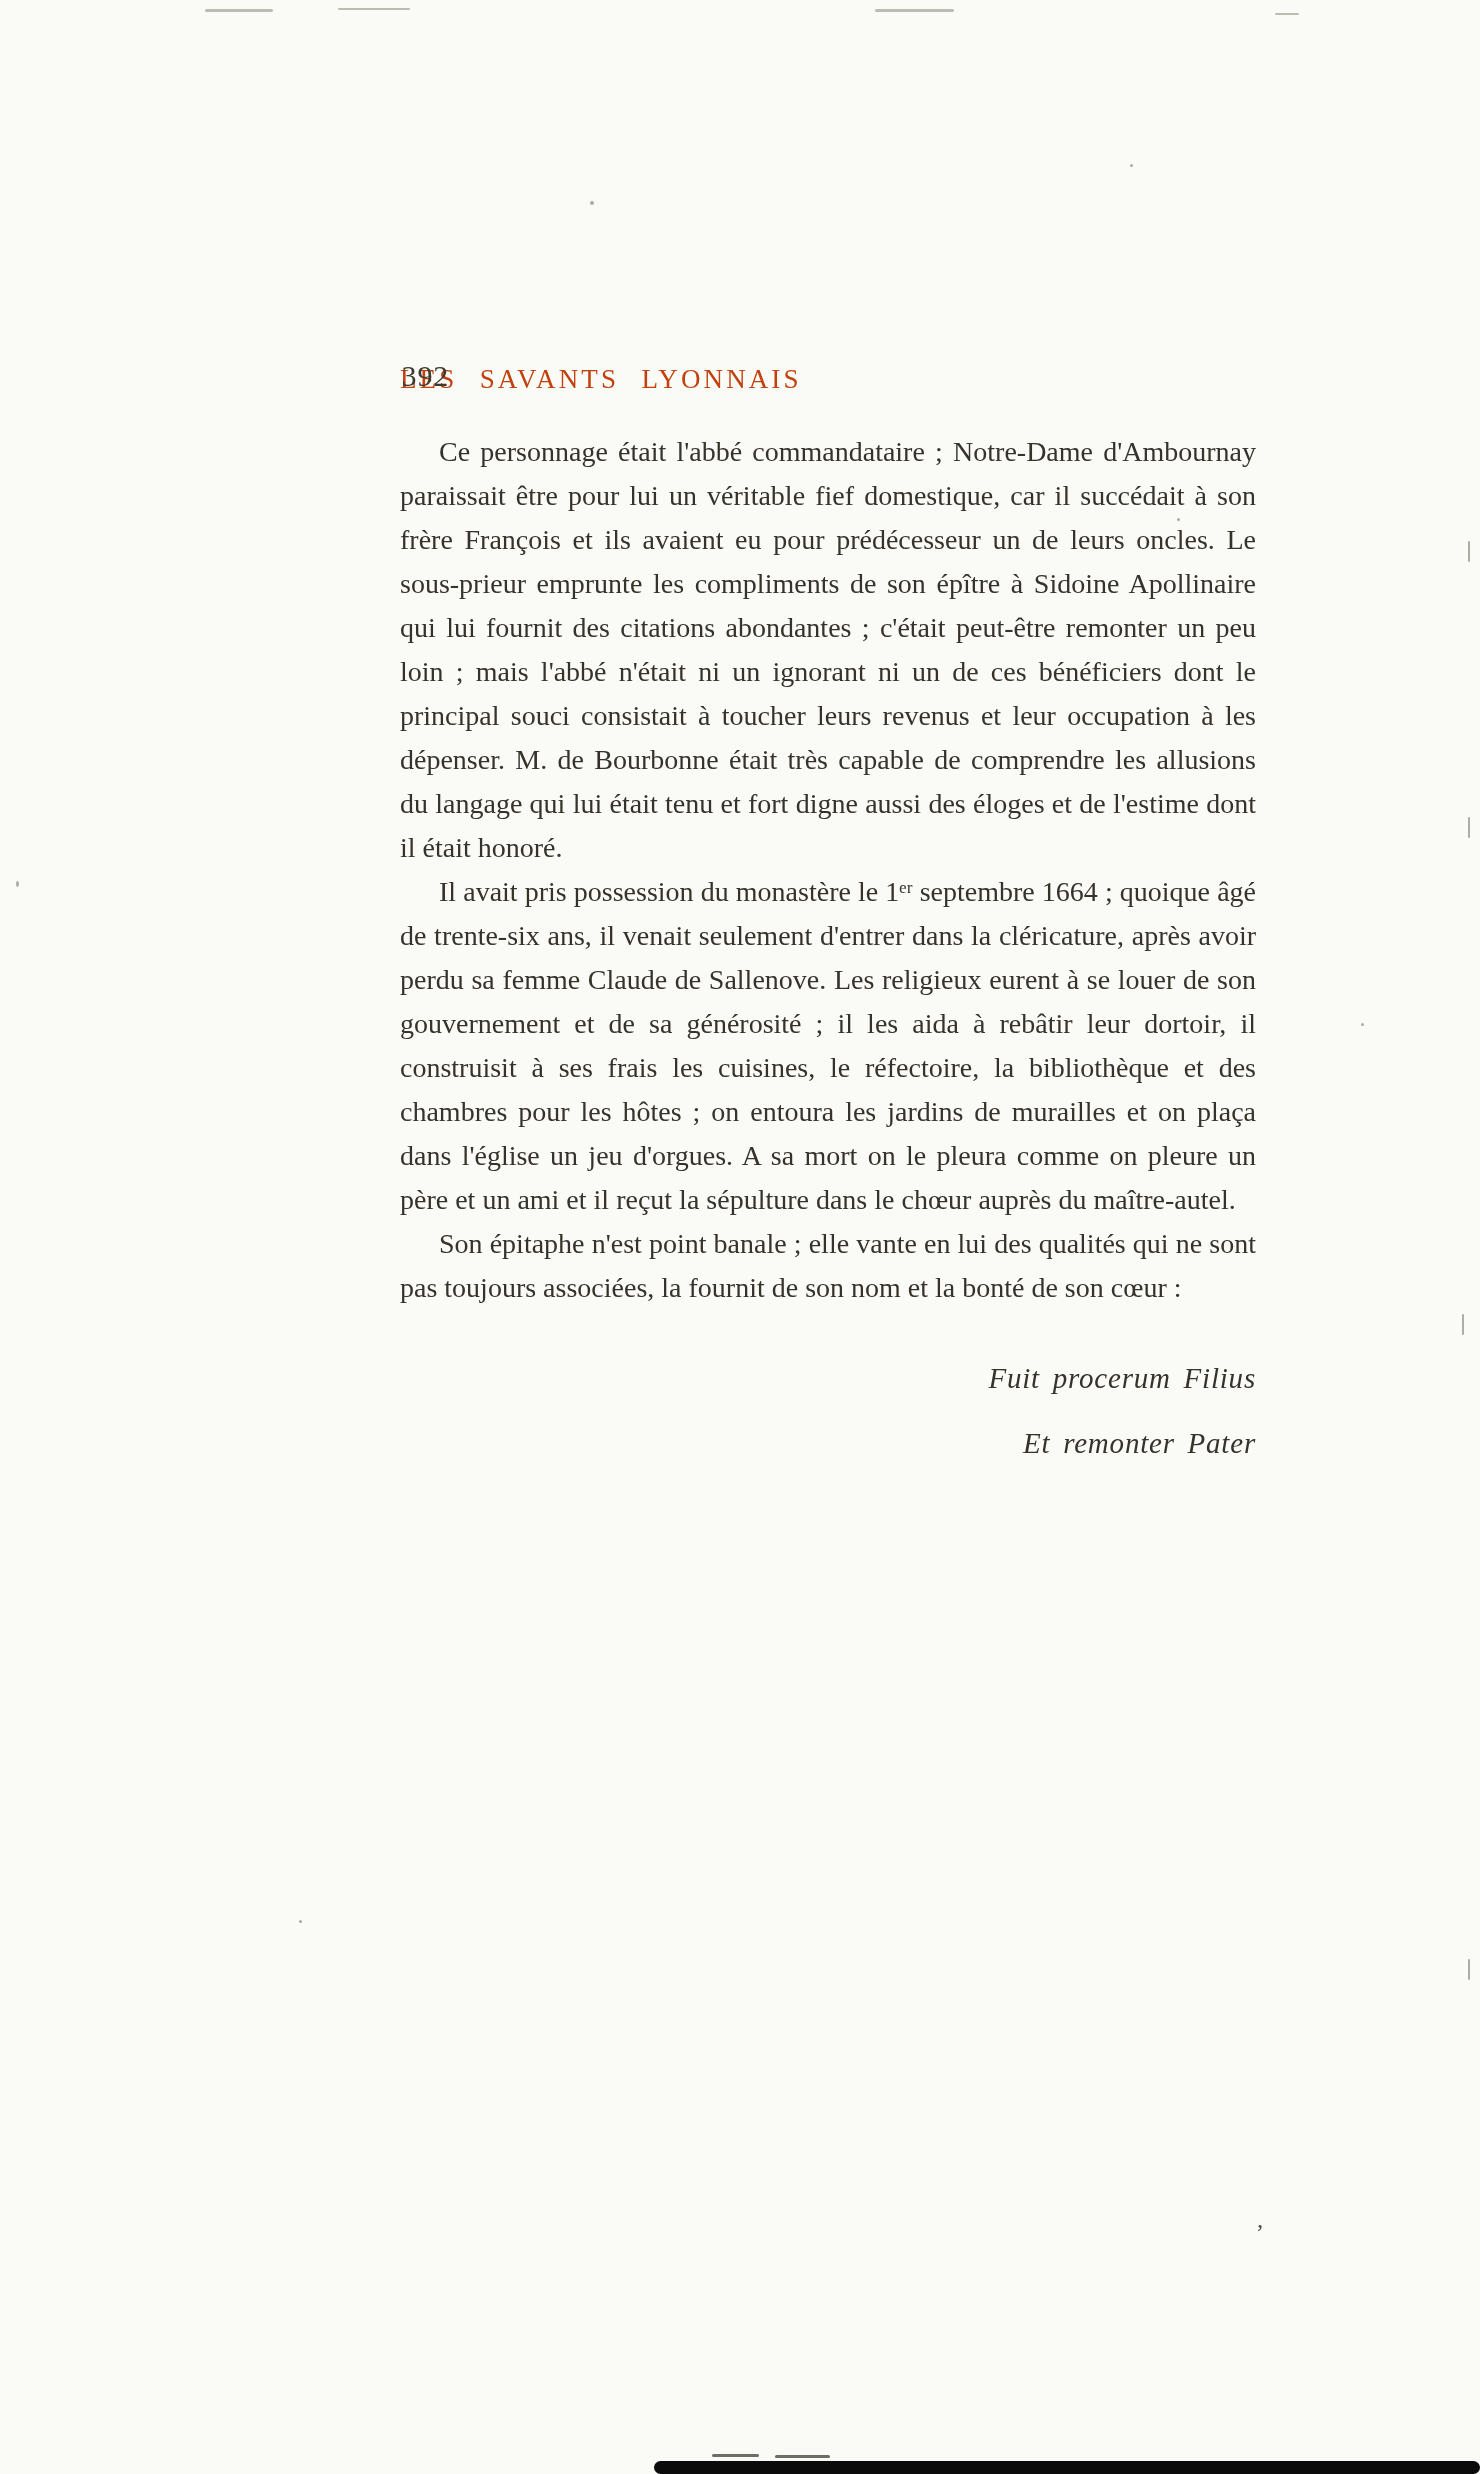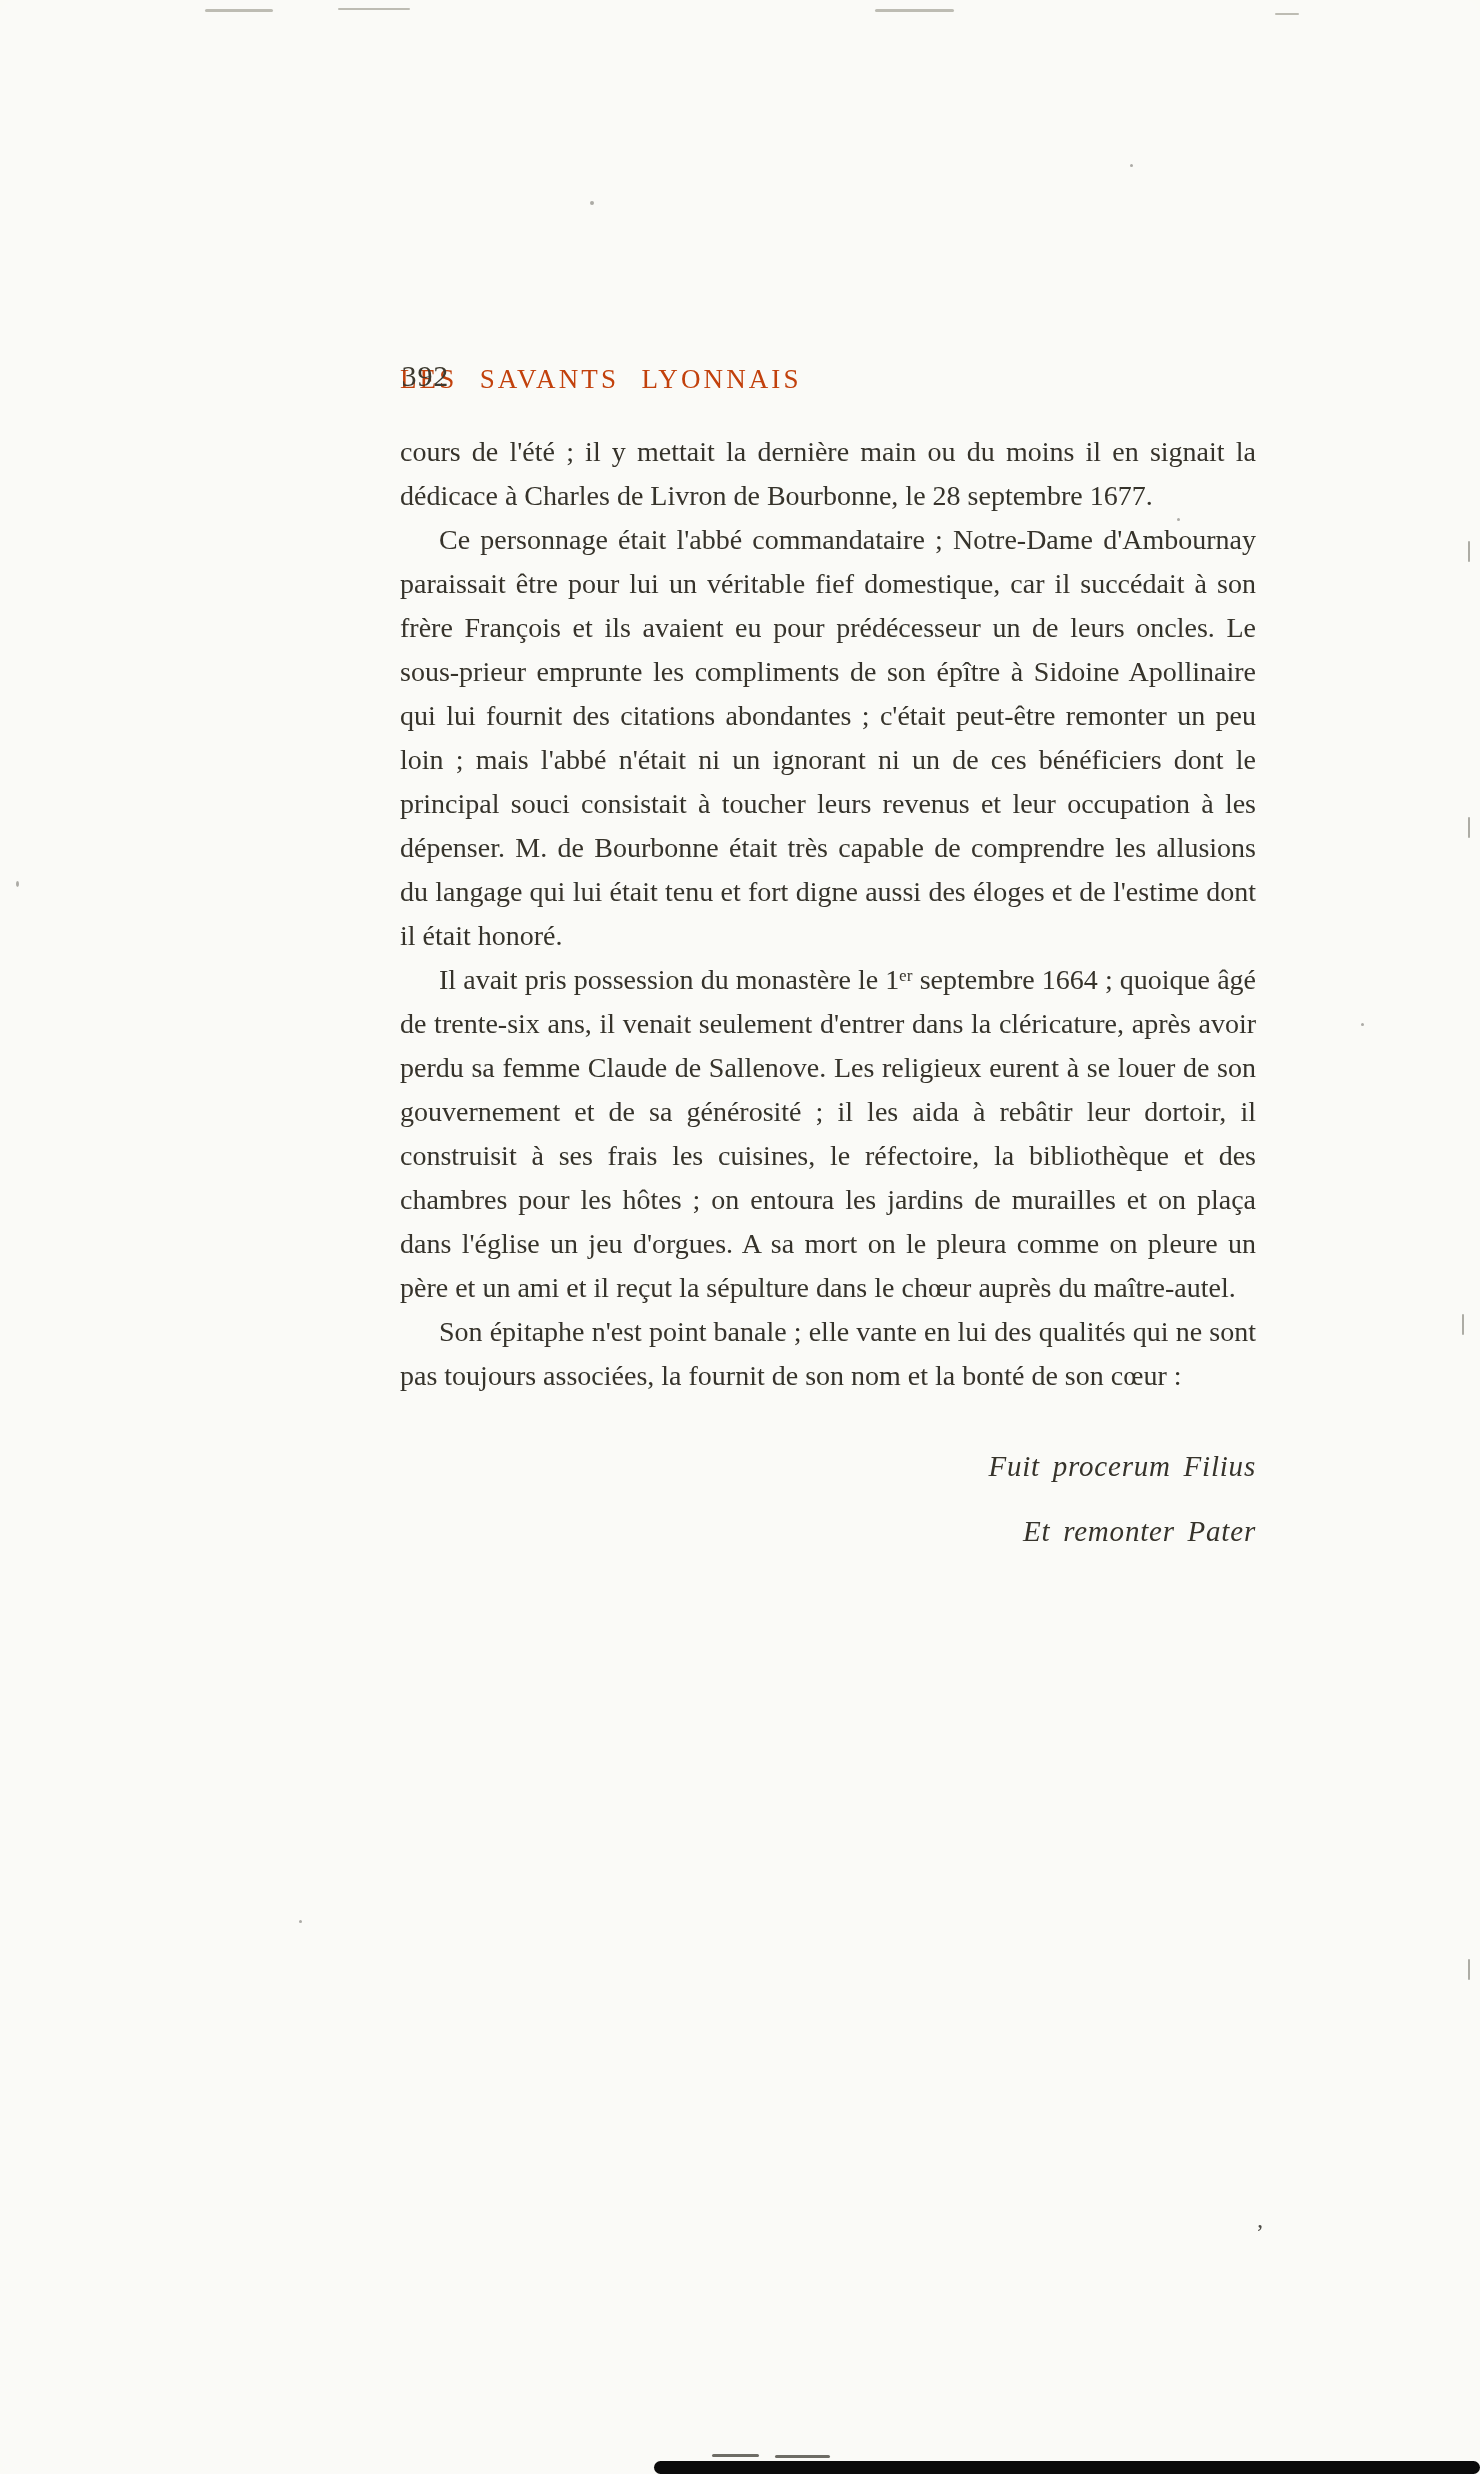--- a/index.html
+++ b/index.html
@@ -115,21 +115,20 @@
 <div class="page">
 
   <div class="content">
 
     <div class="header-row">
       <span class="page-number">392</span>
       <div class="running-title">LES SAVANTS LYONNAIS</div>
     </div>
 
     <div class="body-text">
-        <p class="para">cours de l'été ; il y mettait la dernière main ou du moins il en signait la dédicace à Charles de Livron de Bourbonne, le 28 septembre 1677.</p>
         <p class="para indent">Ce personnage était l'abbé commandataire ; Notre-Dame d'Ambournay paraissait être pour lui un véritable fief domestique, car il succédait à son frère François et ils avaient eu pour prédécesseur un de leurs oncles. Le sous-prieur emprunte les compliments de son épître à Sidoine Apollinaire qui lui fournit des citations abondantes ; c'était peut-être remonter un peu loin ; mais l'abbé n'était ni un ignorant ni un de ces bénéficiers dont le principal souci consistait à toucher leurs revenus et leur occupation à les dépenser. M. de Bourbonne était très capable de comprendre les allusions du langage qui lui était tenu et fort digne aussi des éloges et de l'estime dont il était honoré.</p>
         <p class="para indent">Il avait pris possession du monastère le 1ᵉʳ septembre 1664 ; quoique âgé de trente-six ans, il venait seulement d'entrer dans la cléricature, après avoir perdu sa femme Claude de Sallenove. Les religieux eurent à se louer de son gouvernement et de sa générosité ; il les aida à rebâtir leur dortoir, il construisit à ses frais les cuisines, le réfectoire, la bibliothèque et des chambres pour les hôtes ; on entoura les jardins de murailles et on plaça dans l'église un jeu d'orgues. A sa mort on le pleura comme on pleure un père et un ami et il reçut la sépulture dans le chœur auprès du maître-autel.</p>
         <p class="para indent">Son épitaphe n'est point banale ; elle vante en lui des qualités qui ne sont pas toujours associées, la fournit de son nom et la bonté de son cœur :</p>
       </div>
 
     <div class="epitaph">
       <div>Fuit procerum Filius</div>
       <div>Et remonter Pater</div>
     </div>
 

